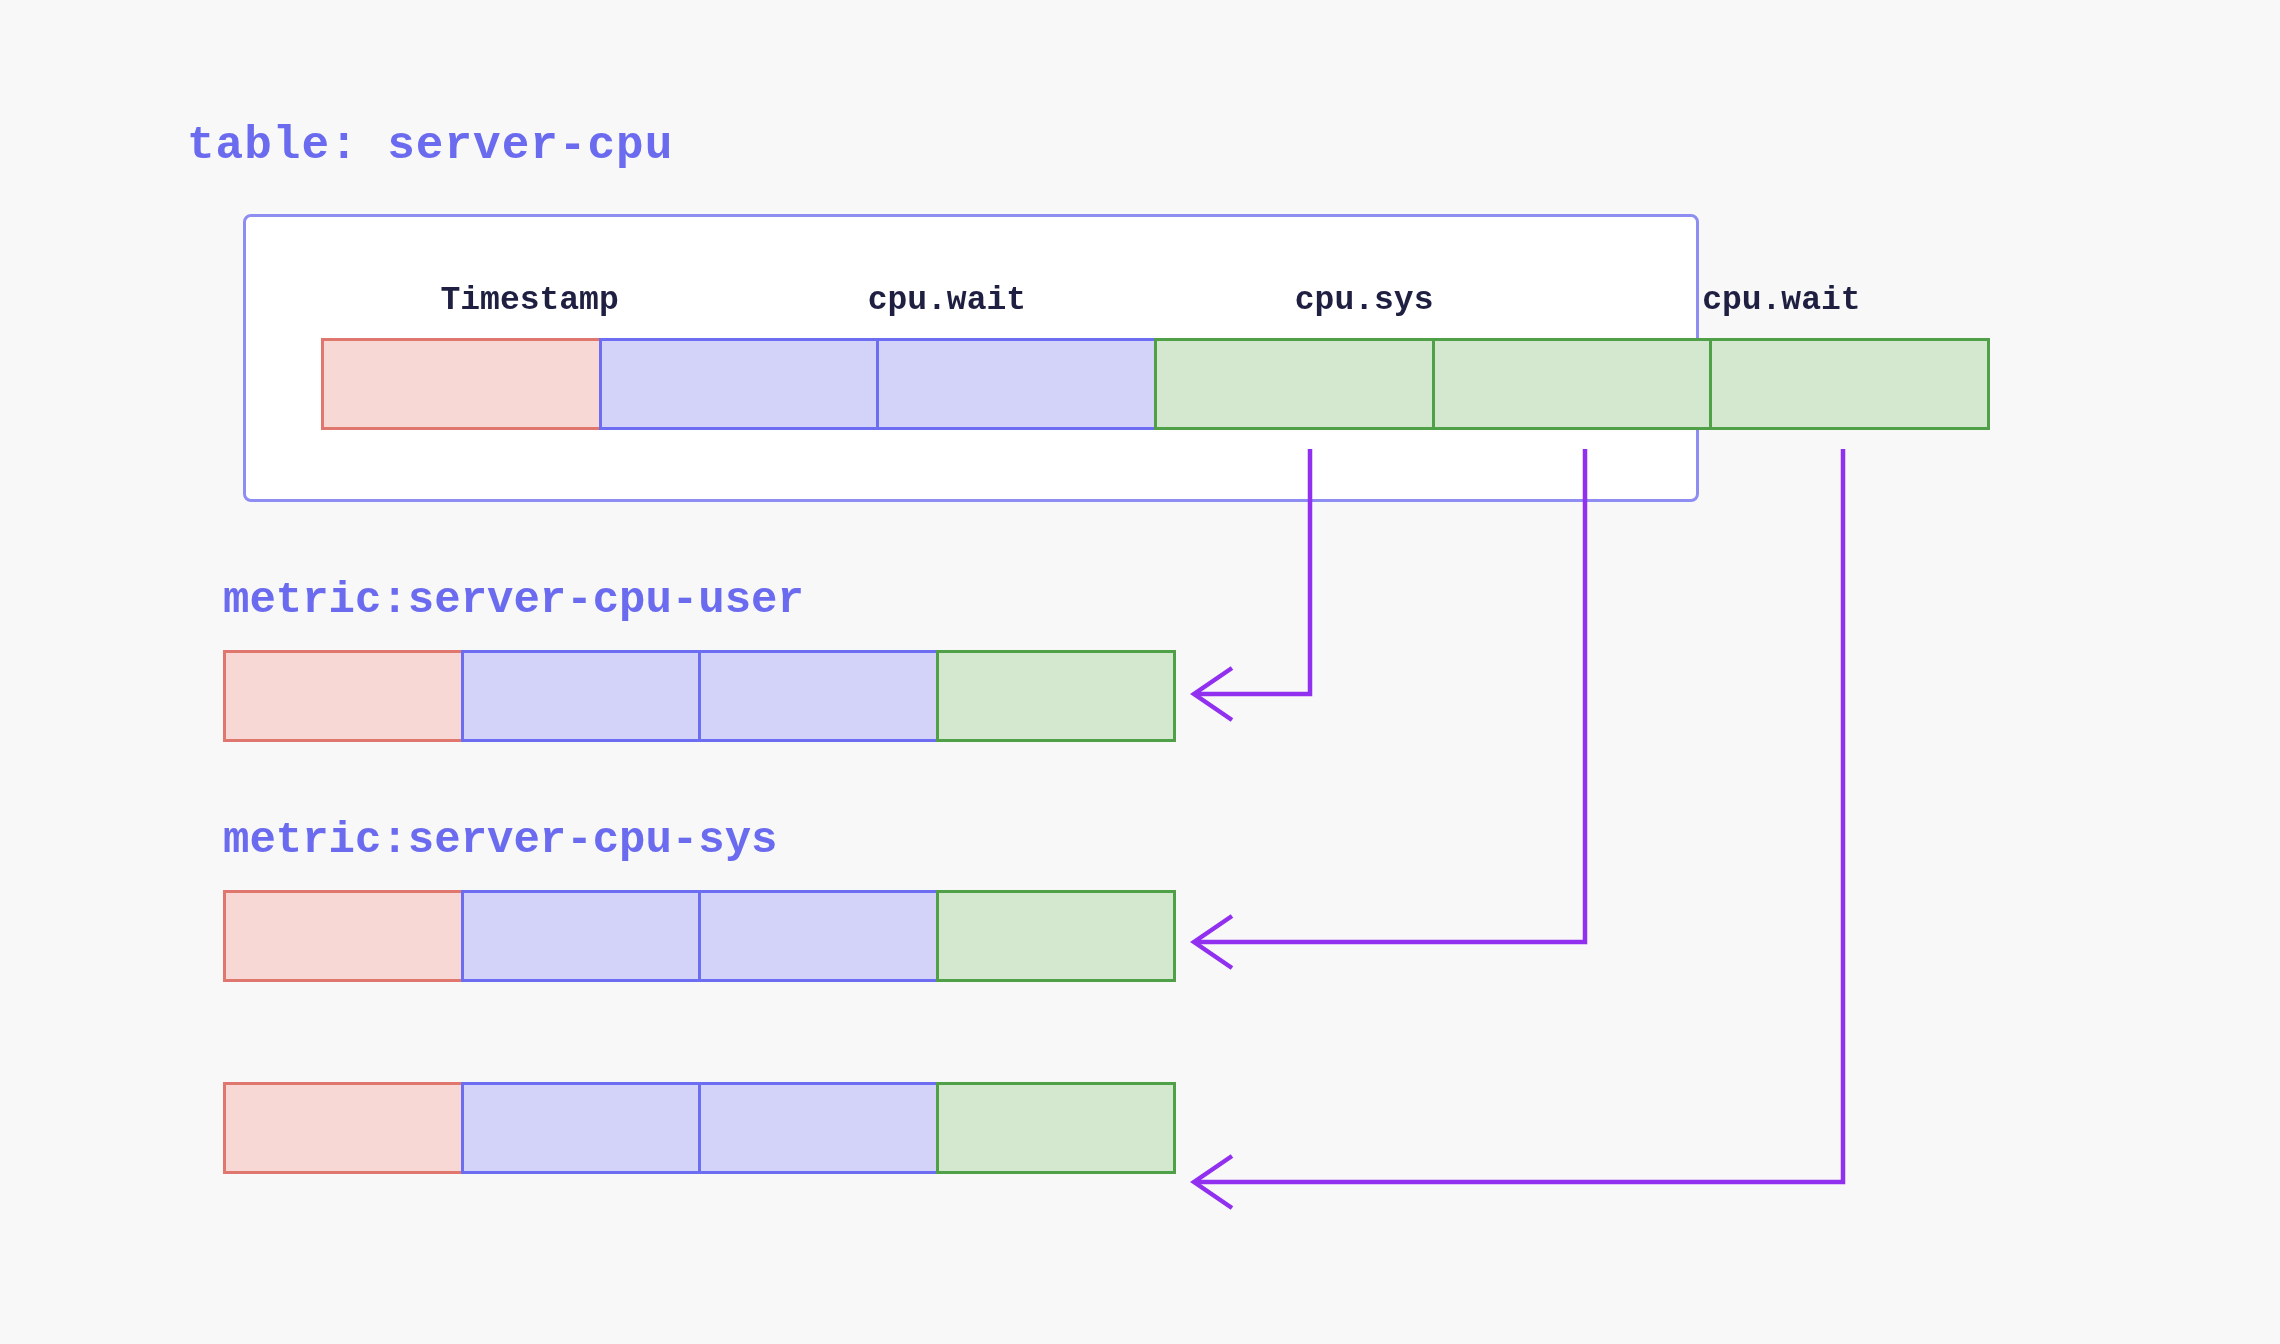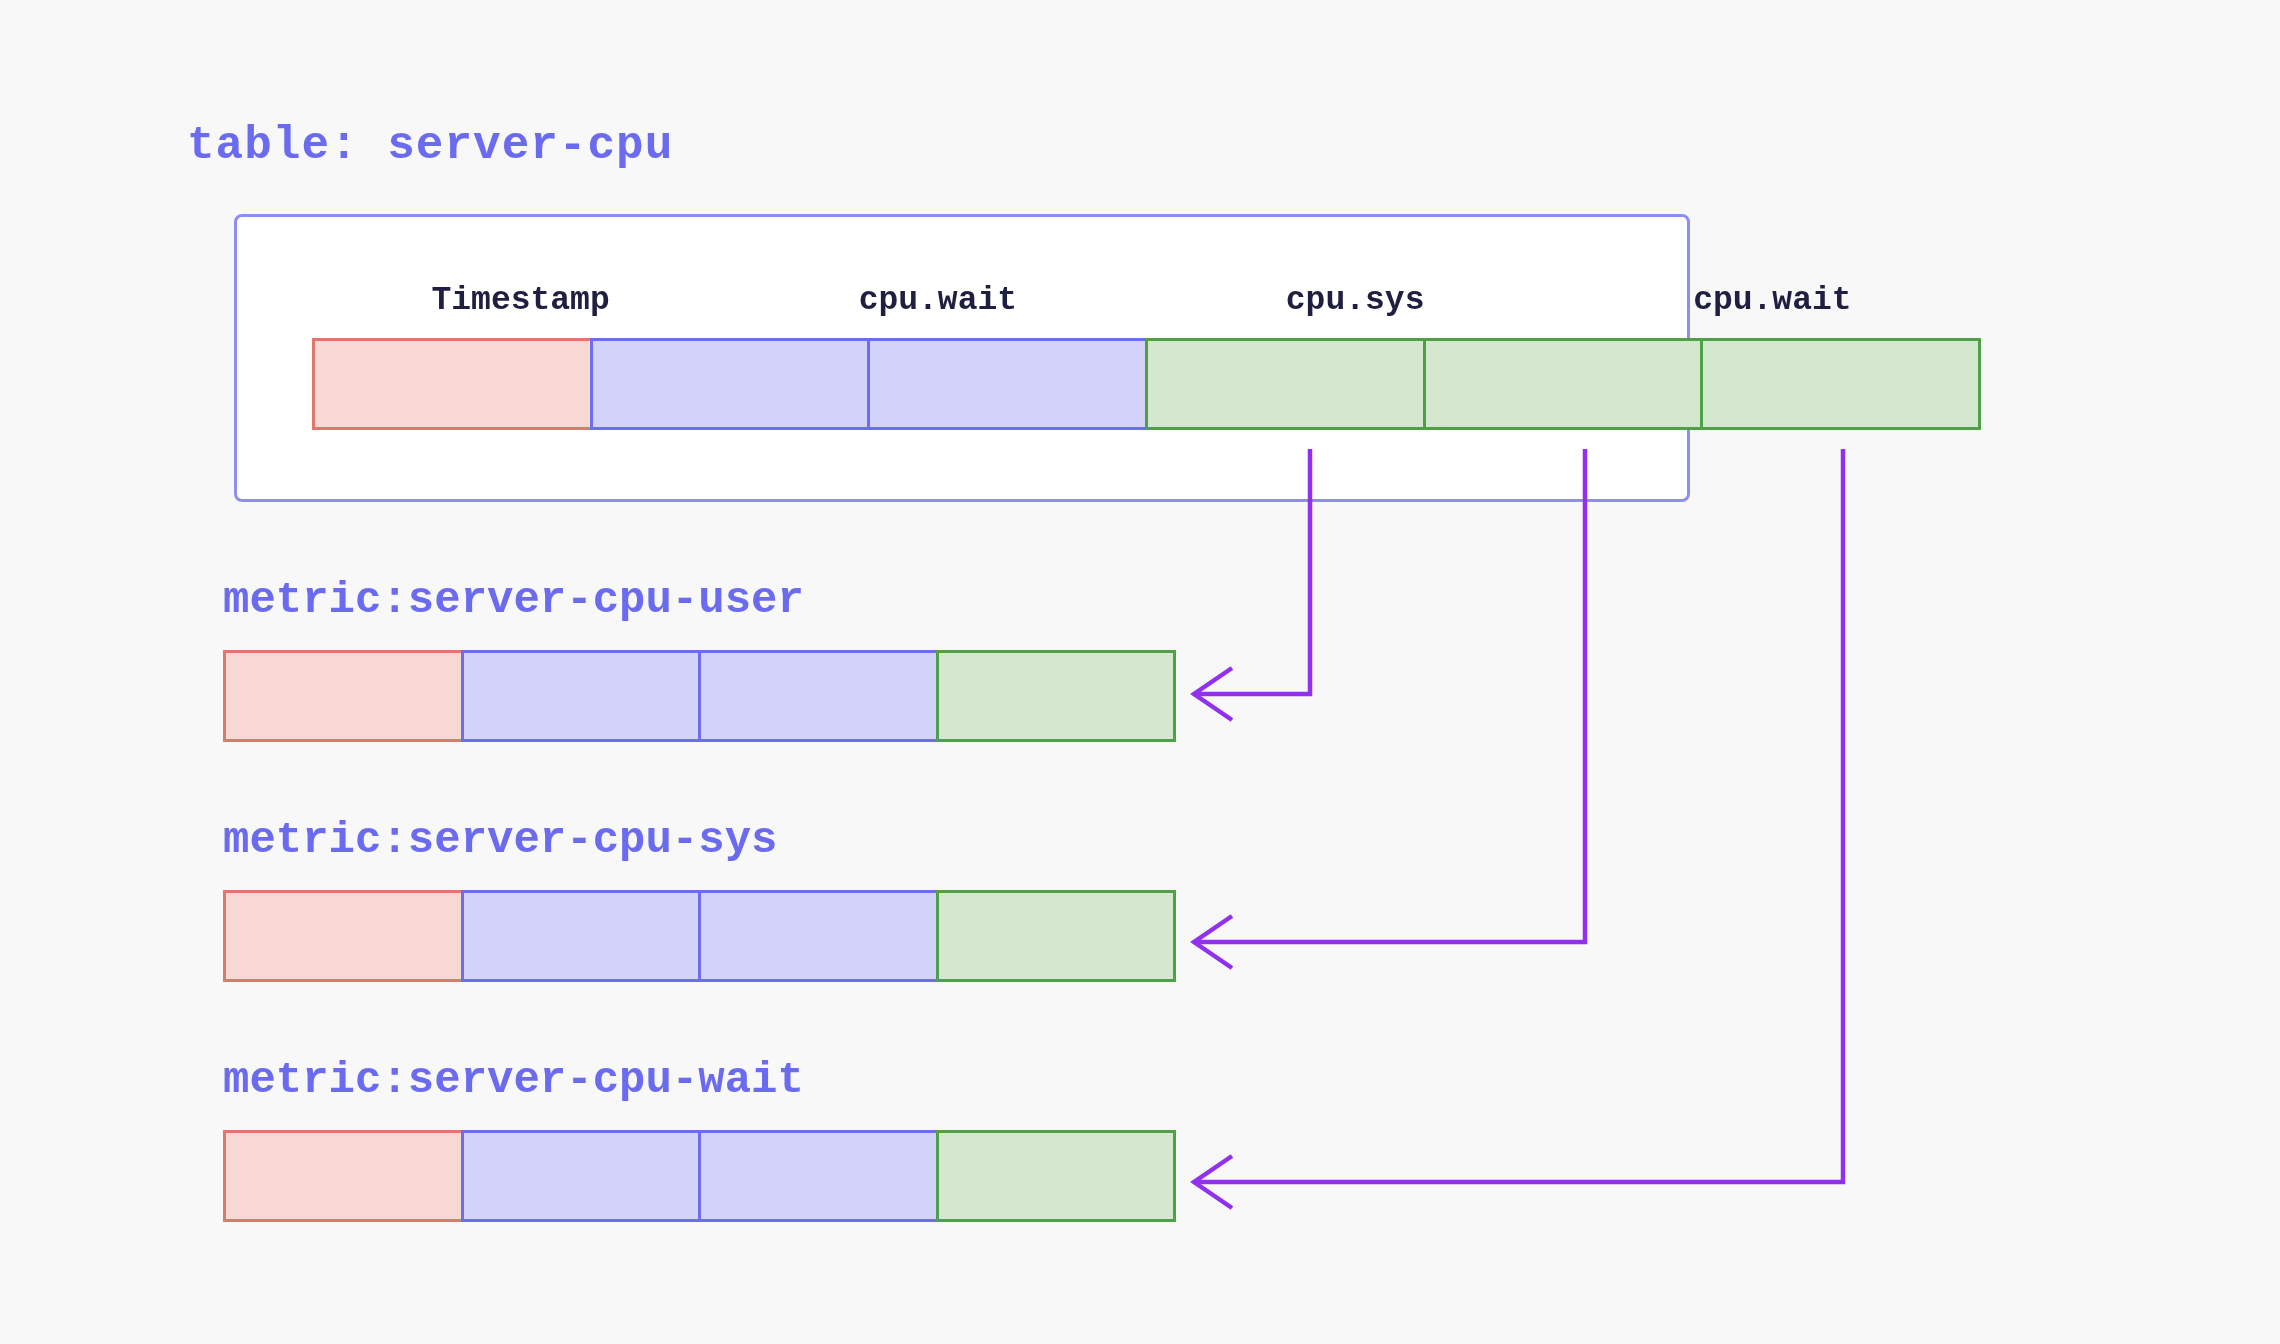--- a/index.html
+++ b/index.html
@@ -22,21 +22,21 @@
     font-size: 46px;
     line-height: 48px;
     font-weight: bold;
     letter-spacing: 1px;
     color: var(--color-accent_text, #6b6bef);
     white-space: pre;
   }
 
   .table-panel {
     position: absolute;
-    left: 234px;
+    left: 243px;
     top: 214px;
     width: 1456px;
     height: 288px;
     box-sizing: border-box;
     background: var(--color-panel_bg, #ffffff);
     border: 3px solid var(--color-panel_border, #8d8df2);
     border-radius: 8px;
   }
 
   .header-row {
@@ -160,21 +160,20 @@
     <div class="metric-title">metric:server-cpu-user</div>
     <div class="row">
         <div class="cell timestamp"></div>
         <div class="cell label"></div>
         <div class="cell label"></div>
         <div class="cell value"></div>
       </div>
   </div>
 
   <div class="metric metric-3">
-    <div class="metric-title">metric:server-cpu-wait</div>
     <div class="row">
         <div class="cell timestamp"></div>
         <div class="cell label"></div>
         <div class="cell label"></div>
         <div class="cell value"></div>
       </div>
   </div>
 
   <svg class="arrow-layer" viewBox="0 0 2280 1344" xmlns="http://www.w3.org/2000/svg">
     <g>

